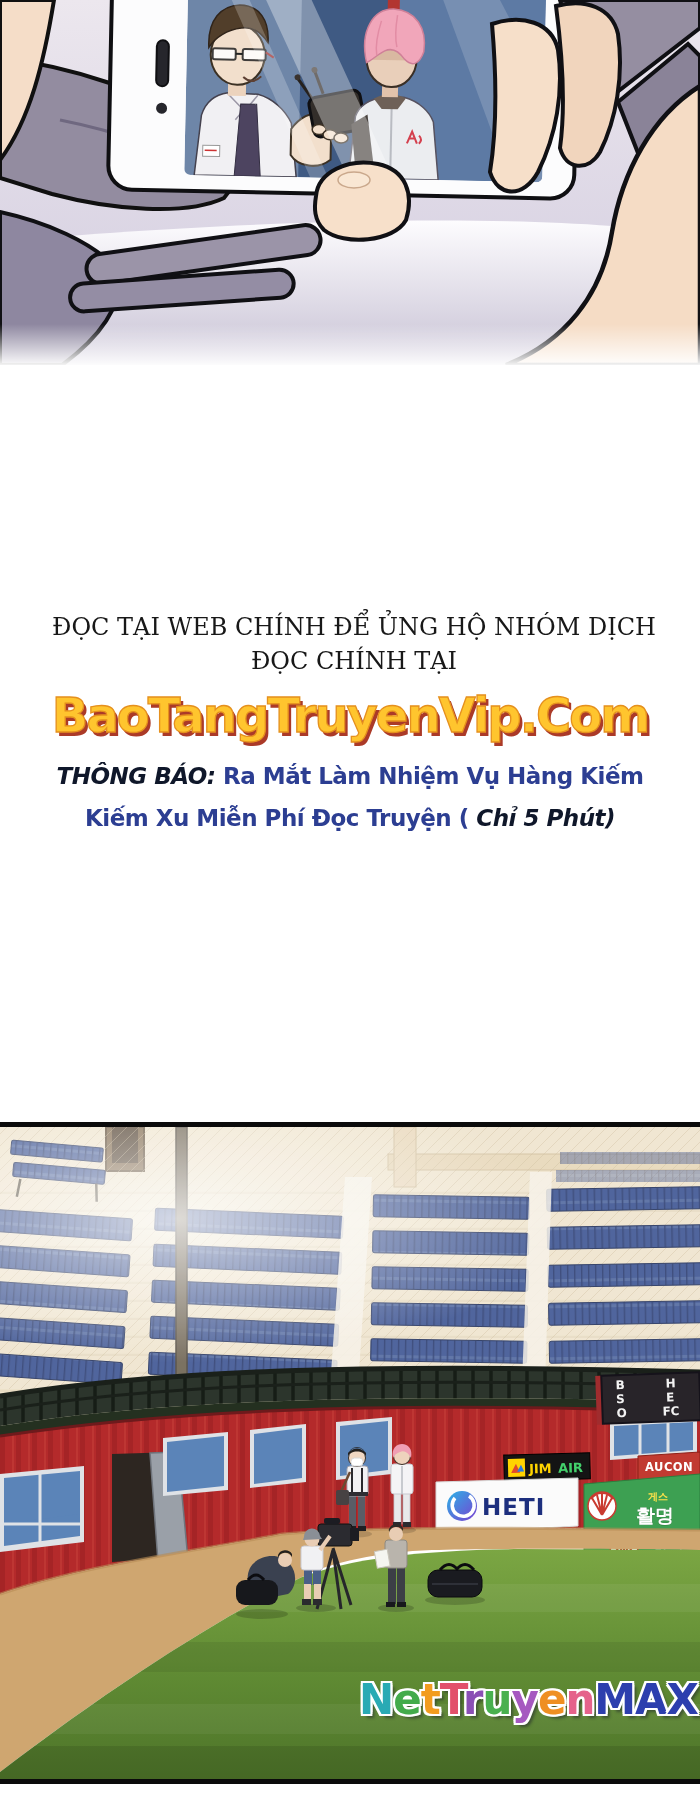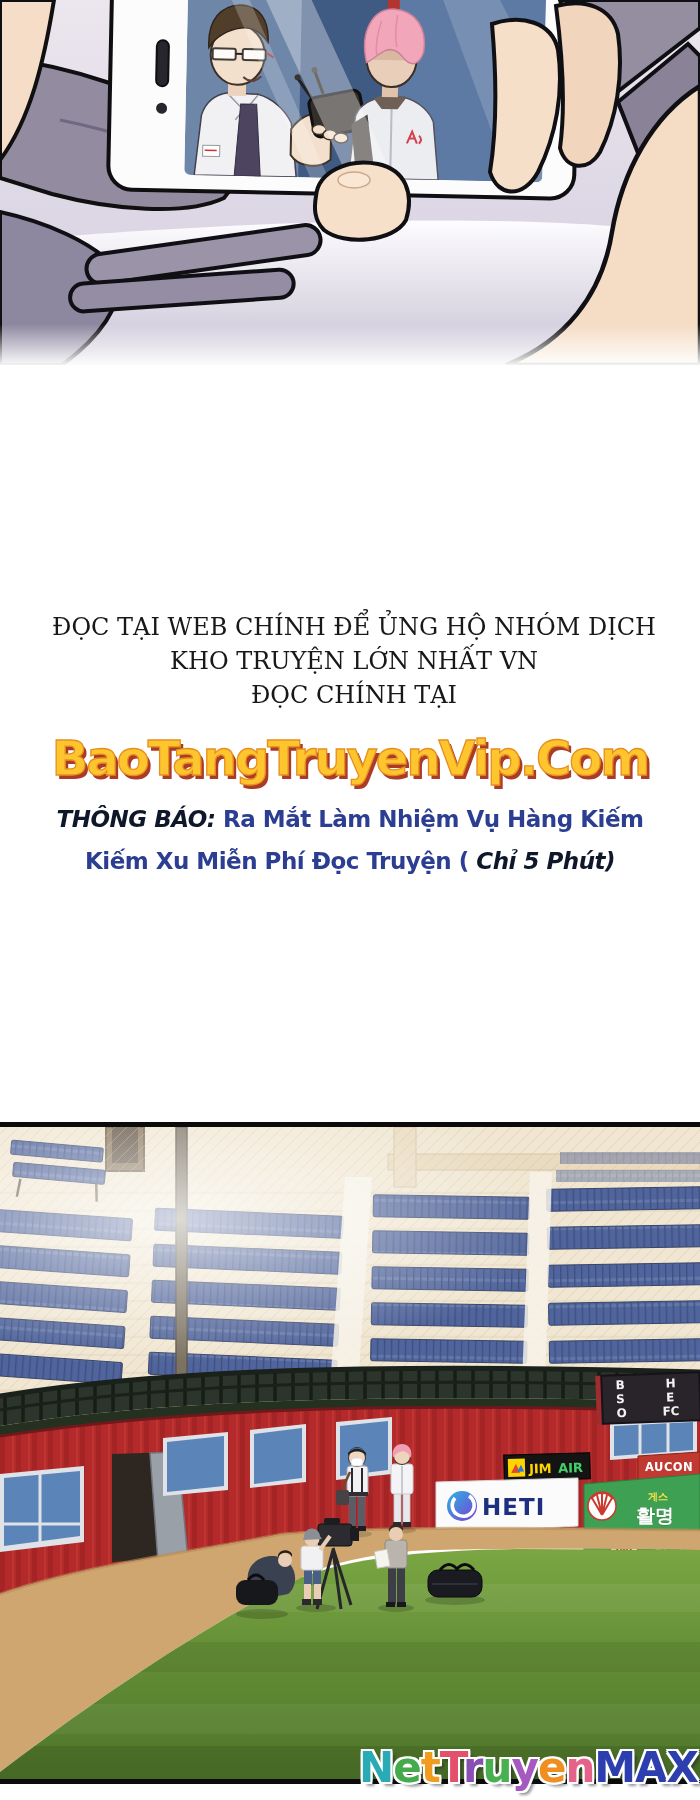--- a/index.html
+++ b/index.html
@@ -5,26 +5,26 @@
   html,body{margin:0;padding:0;background:#ffffff;}
   .page{position:relative;width:700px;height:1800px;background:#fff;overflow:hidden;
         font-family:"DejaVu Sans",sans-serif;}
   .panel{position:absolute;left:0;display:block;}
   svg{display:block;}
   
   .promo{position:absolute;top:610px;left:0;width:700px;text-align:center;}
   .promo .l1{font:bold 24px/36px "DejaVu Sans",sans-serif;color:#d92a4e;letter-spacing:-.5px;}
   .promo .serif{font:400 24px/34px "DejaVu Serif",serif;color:#181818;margin-left:8px;}
   .promo .site{font:900 48px/68px "DejaVu Sans",sans-serif;color:#ffc52e;letter-spacing:-2px;
-               -webkit-text-stroke:1.3px #e5901e;text-shadow:3px 4px 0 #ab3a28;margin:12px 0 0;text-align:center;}
+               -webkit-text-stroke:1.3px #e5901e;text-shadow:3px 4px 0 #ab3a28;margin:3px 0 0;text-align:center;}
   .promo .notice{font:bold 23px/34px "DejaVu Sans",sans-serif;letter-spacing:-.5px;margin-top:10px;}
   .promo .nred{color:#0f172a;font-style:italic;}
   .promo .nblue{color:#2c3e92;}
   
-  .watermark{position:absolute;top:1746px;right:2px;z-index:5;
+  .watermark{position:absolute;top:1678px;right:2px;z-index:5;
      font:900 42px/44px "DejaVu Sans",sans-serif;letter-spacing:-1px;white-space:nowrap;
      text-shadow:-2px -2px 0 #fff,2px -2px 0 #fff,-2px 2px 0 #fff,2px 2px 0 #fff,
                  0 -2px 0 #fff,0 2px 0 #fff,-2px 0 0 #fff,2px 0 0 #fff,4px 4px 3px rgba(20,20,40,.45);margin-left:35px;}
 </style>
 </head>
 <body>
 
 <div class="page">
 
   <div class="panel" style="top:0;width:700px;height:365px;">
@@ -129,21 +129,20 @@
       <g transform="rotate(-4 190 292)">
             <rect x="70" y="276" width="224" height="28" rx="14" fill="#948da4" stroke="#101014" stroke-width="4"></rect>
           </g>
     </g>
     <rect x="0" y="324" width="700" height="41" fill="url(#fadeG)"></rect>
   </svg>
   </div>
 
   <div class="promo">
     <div class="serif">ĐỌC TẠI WEB CHÍNH ĐỂ ỦNG HỘ NHÓM DỊCH</div>
-    <div class="serif">KHO TRUYỆN LỚN NHẤT VN</div>
     <div class="serif">ĐỌC CHÍNH TẠI</div>
     <div class="site">BaoTangTruyenVip.Com</div>
     <div class="notice"><span class="nred">THÔNG BÁO:</span><span class="nblue"> Ra Mắt Làm Nhiệm Vụ Hàng Kiếm</span></div>
     <div class="notice" style="margin-top:8px;"><span class="nblue">Kiếm Xu Miễn Phí Đọc Truyện (</span><span class="nred"> Chỉ 5 Phút)</span></div>
   </div>
 
   <div class="panel" style="top:1122px;width:700px;height:662px;">
   <svg viewBox="0 0 700 662" width="700" height="662">
     <defs>
       <pattern id="slats" width="7" height="26" patternUnits="userSpaceOnUse">

